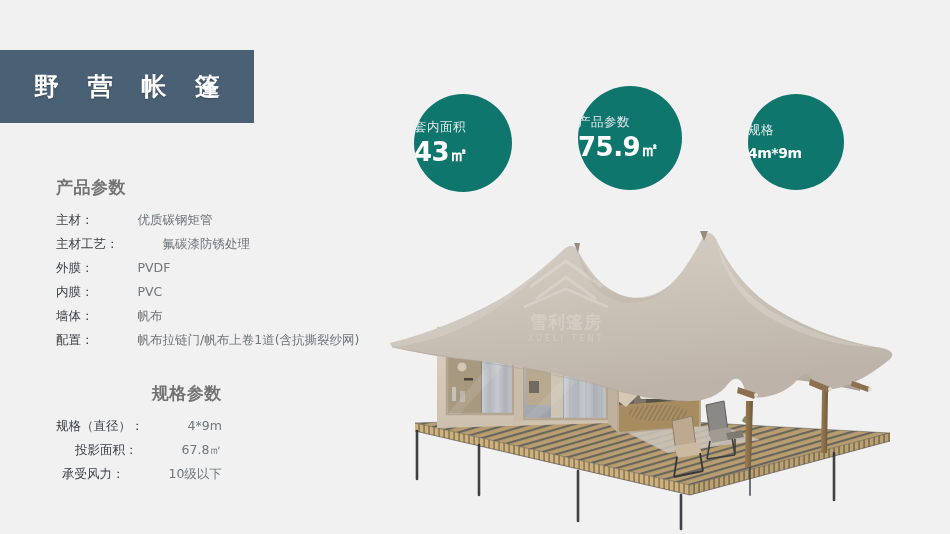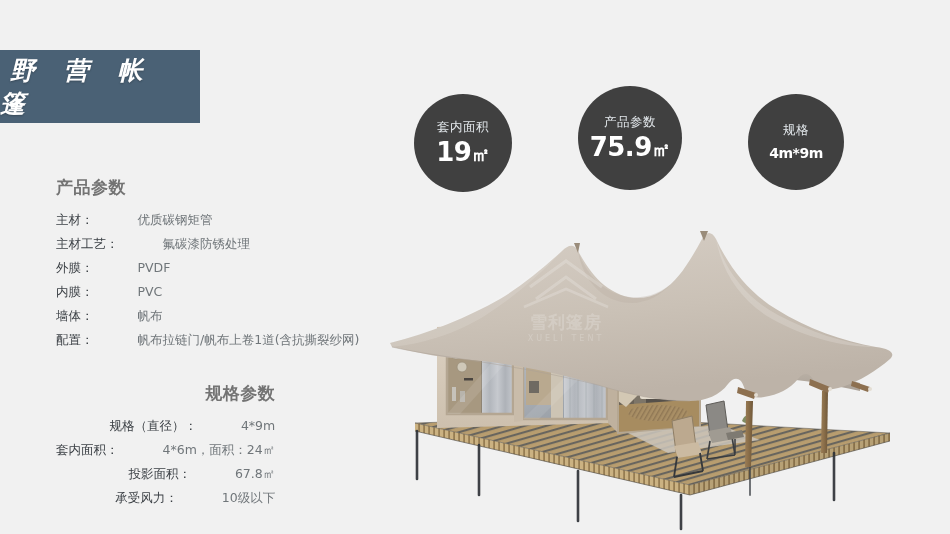--- a/index.html
+++ b/index.html
@@ -6,23 +6,23 @@
   html,body { width:950px; height:534px; overflow:hidden; }
   body {
     background:#f1f1f1;
     font-family:"DejaVu Sans","Liberation Sans",sans-serif;
     position:relative;
   }
   #page { position:absolute; inset:0; width:950px; height:534px; }
 
   
   .title-block{
-    position:absolute; left:0; top:50px; width:200px; height:73px;
+    position:absolute; left:0; top:50px; width:254px; height:73px;
     background:#4a6175;
-    display:flex; align-items:center; justify-content:center;font-style:italic;
+    display:flex; align-items:center; justify-content:center;
   }
   .title-block .txt{
     color:#ffffff; font-size:25px; font-weight:bold;
     letter-spacing:10px; text-indent:10px;
     text-shadow:0 1px 2px rgba(0,0,0,.25);
   }
 
   
   .spec-group{ position:absolute; left:56px; }
   #group-product{ top:176px; }
@@ -33,22 +33,22 @@
   }
   .spec-row{
     font-size:12.5px; line-height:24px; color:#6e7478; white-space:nowrap;
   }
   .spec-row .k{ color:#3a3f44; font-weight:normal; }
   .spec-row .v{ color:#70767a;margin-left:44px; }
 
   
   .badge{
     position:absolute; border-radius:50%;
-    background:#404040; color:#fff;
-    display:flex; flex-direction:column; align-items:center; justify-content:center;
+    background:#0f766e; color:#fff;
+    display:flex; flex-direction:column; justify-content:center;
   }
   .badge .b-label{ font-size:12.5px; color:#e3e8ec; letter-spacing:.5px; }
   .badge .b-value{ font-size:26px; font-weight:bold; line-height:1.1; margin-top:2px; letter-spacing:-.5px;}
   .badge .b-value .u{ font-size:19px; }
   #badge-0{ left:414px; top:94px; width:98px; height:98px; }
   #badge-1{ left:578px; top:86px; width:104px; height:104px; }
   #badge-2{ left:748px; top:94px; width:96px; height:96px; }
   #badge-2 .b-value{ font-size:14px; }
 
   
@@ -85,33 +85,30 @@
       <span class="k">配置：</span><span class="v">帆布拉链门/帆布上卷1道(含抗撕裂纱网)</span>
     </div>
   </div>
 
   <div class="spec-group" id="group-size">
     <div class="spec-heading">规格参数</div>
     <div class="spec-row">
       <span class="k">规格（直径）：</span><span class="v">4*9m</span>
     </div>
     <div class="spec-row">
-      <span class="k">套内面积：</span><span class="v">4*6m，面积：24㎡</span>
-    </div>
-    <div class="spec-row">
       <span class="k">投影面积：</span><span class="v">67.8㎡</span>
     </div>
     <div class="spec-row">
       <span class="k">承受风力：</span><span class="v">10级以下</span>
     </div>
   </div>
 
   <div class="badge" id="badge-0">
     <div class="b-label">套内面积</div>
-    <div class="b-value"><span>19</span><span class="u">㎡</span></div>
+    <div class="b-value"><span>43</span><span class="u">㎡</span></div>
   </div>
   <div class="badge" id="badge-1">
     <div class="b-label">产品参数</div>
     <div class="b-value"><span>75.9</span><span class="u">㎡</span></div>
   </div>
   <div class="badge" id="badge-2">
     <div class="b-label">规格</div>
     <div class="b-value"><span>4m*9m</span><span class="u"></span></div>
   </div>
 

